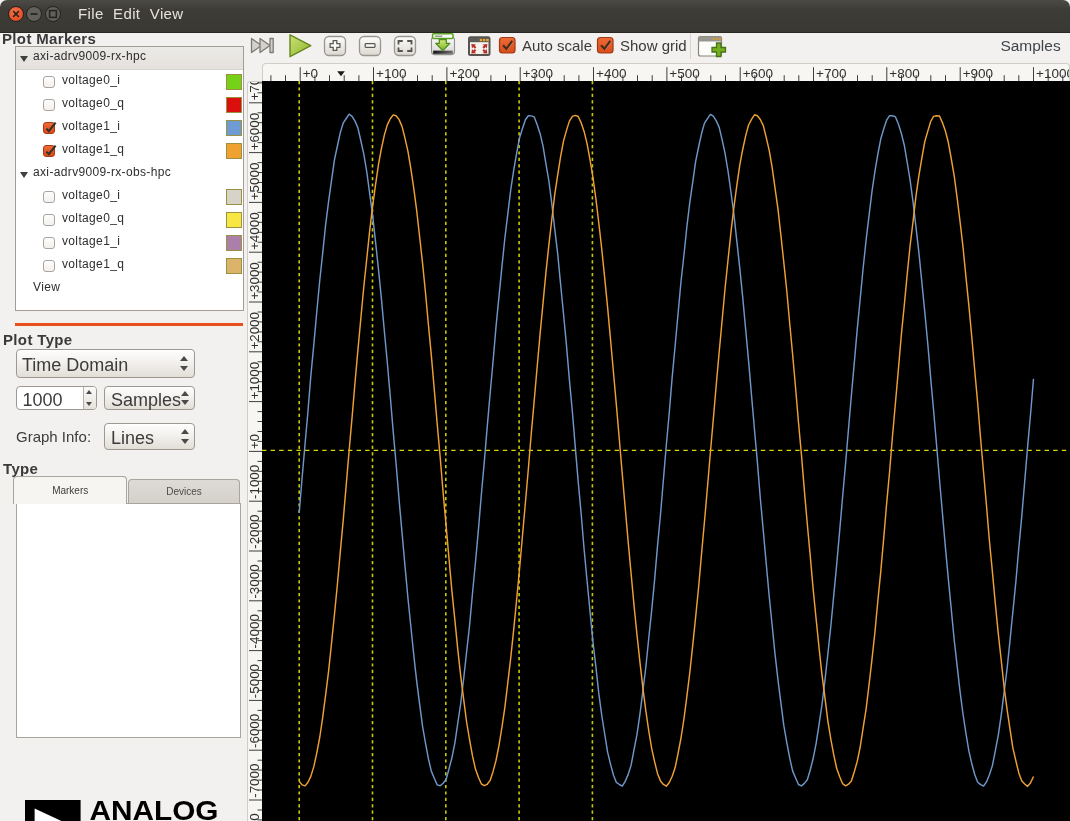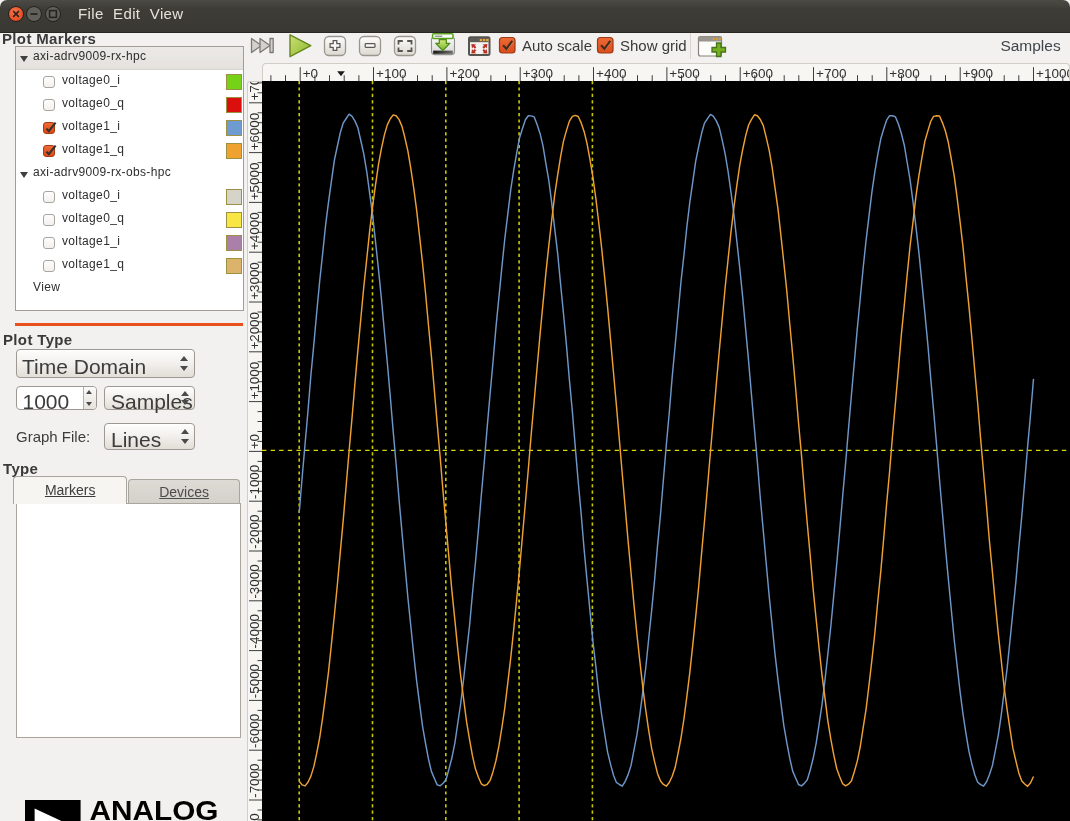--- a/index.html
+++ b/index.html
@@ -27,28 +27,28 @@
     border-right:4.5px solid transparent; border-top:6px solid #3f3f3f; }
   .cbx { position:absolute; width:12.6px; height:12.6px; border:1px solid #aaa49c;
     border-radius:3px; background:linear-gradient(#fdfdfd,#f3f1ee); }
   .cbx.on { background:linear-gradient(#ef6a3a,#dd4814); border-color:#a63a12; }
   .swatch { position:absolute; left:209.5px; width:16.5px; height:16.5px; top:3.2px; }
   
   #sep { left:15px; top:322.5px; width:228px; height:3px; background:#e8501e; }
   
   .combo { position:absolute; border:1px solid #9d9992; border-radius:4px;
     background:linear-gradient(#fdfdfc,#f3f1ee 45%,#e2ded7); box-shadow:inset 0 1px 0 #fff; }
-  .combo .ctext { position:absolute; font-size:21px; color:#3c3c3c; }
+  .combo .ctext { position:absolute; font-size:18px; color:#3c3c3c; }
   .aru { width:0;height:0;border-left:4.5px solid transparent;border-right:4.5px solid transparent;
     border-bottom:5.5px solid #4a4a4a; position:absolute; }
   .ard { width:0;height:0;border-left:4.5px solid transparent;border-right:4.5px solid transparent;
     border-top:5.5px solid #4a4a4a; position:absolute; }
   
   .tab { position:absolute; border:1px solid #a9a59d; border-bottom:none;
-    border-radius:4px 4px 0 0; font-size:14px; text-align:center;text-decoration:underline; }
+    border-radius:4px 4px 0 0; font-size:10px; text-align:center; }
   
   #xruler { left:262px; top:63px; width:808px; height:18px; background:#f7f6f3;
     border:1px solid #d2cec7; border-bottom:none; border-radius:4px 4px 0 0; }
   #yruler { left:246.5px; top:81px; width:15.5px; height:740px; background:#f7f6f3;
     border-left:1px solid #d2cec7; border-top:1px solid #d2cec7; border-radius:3px 0 0 0; }
   #plot { left:262px; top:81px; width:808px; height:740px; background:#000; }
   svg { display:block; }
   svg text { font-family:"Liberation Sans", sans-serif; }
 </style>
 </head>
@@ -149,21 +149,21 @@
   <div style="position:absolute; right:0; top:0; width:13.5px; height:22px; border-left:1px solid #b4b0a8; background:linear-gradient(#fbfaf9,#e6e2db); border-radius:0 3px 3px 0;">
     <div class="aru" style="left:2.2px; top:3px; border-left-width:3.6px;border-right-width:3.6px;border-bottom-width:4.4px;"></div>
     <div class="ard" style="left:2.2px; bottom:3px; border-left-width:3.6px;border-right-width:3.6px;border-top-width:4.4px;"></div>
   </div>
 </div>
 <div class="combo" style="left:104px; top:386px; width:90.5px; height:24px;">
   <div class="ctext" style="left:6px; top:2.5px;">Samples</div>
   <div class="aru" style="right:5px; top:4px;"></div>
   <div class="ard" style="right:5px; bottom:4px;"></div>
 </div>
-<div class="abs txt" style="left:16px; top:428px;">Graph File:</div>
+<div class="abs txt" style="left:16px; top:428px;">Graph Info:</div>
 <div class="combo" style="left:104px; top:422.5px; width:90.5px; height:27px;">
   <div class="ctext" style="left:6px; top:4px;">Lines</div>
   <div class="aru" style="right:5px; top:5px;"></div>
   <div class="ard" style="right:5px; bottom:5px;"></div>
 </div>
 
 <div class="tab" style="left:13.2px; top:476.4px; width:114px; height:27.2px; background:#f6f5f2; line-height:27px; color:#3c3c3c; z-index:2;">Markers</div>
 <div class="tab" style="left:127.8px; top:479.4px; width:112.6px; height:24.2px; background:linear-gradient(#dedad5,#d4d0ca); line-height:24px; color:#4c4c4c;">Devices</div>
 <div class="abs" style="left:15.5px; top:503.3px; width:225px; height:234.5px; background:#fff; border:1px solid #a9a59d;"></div>
 

